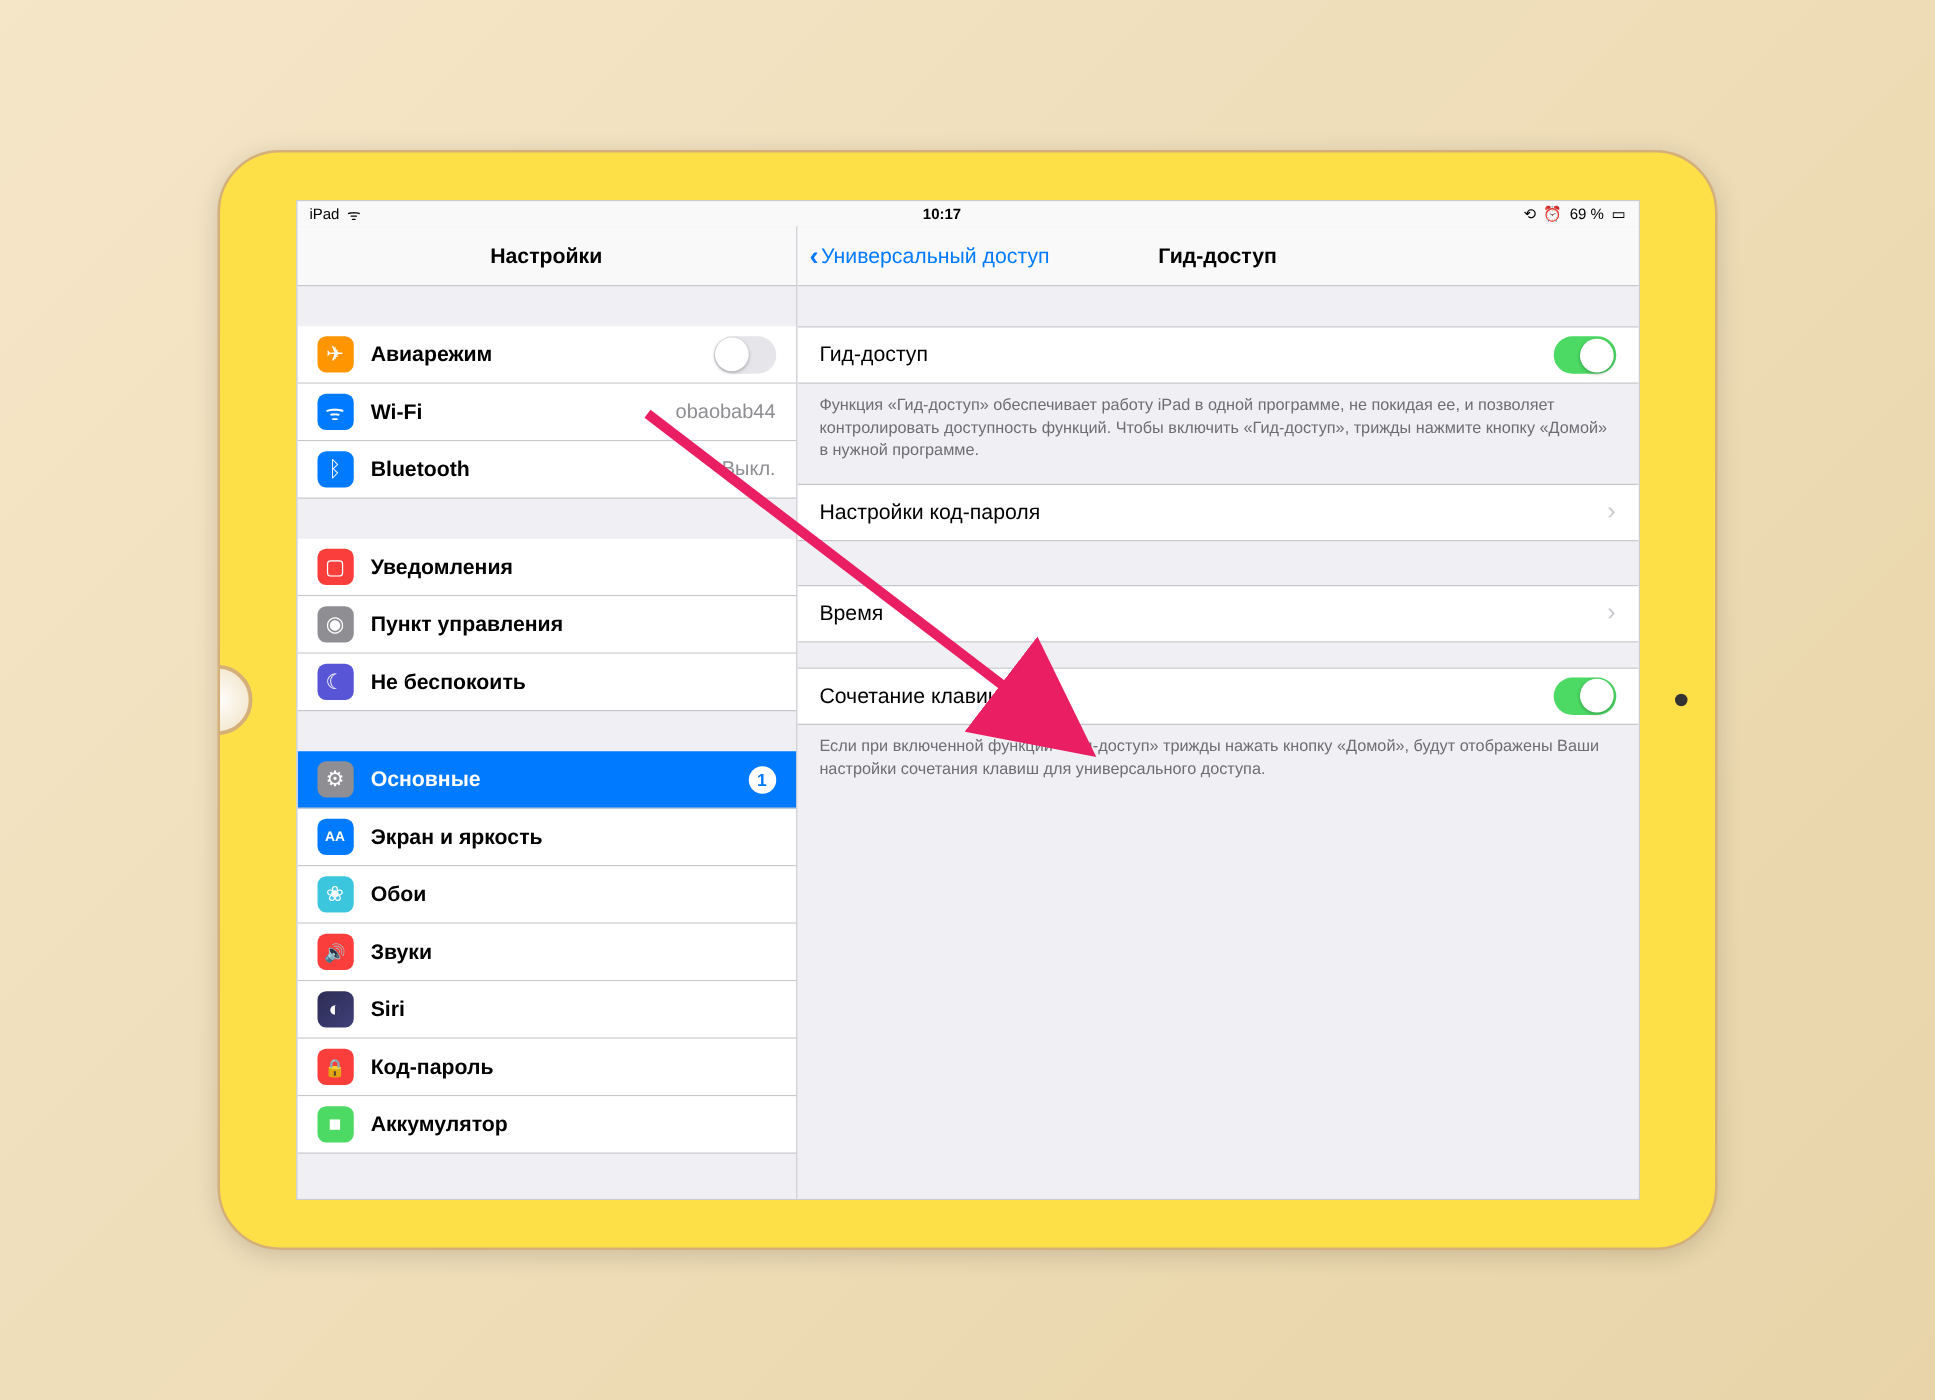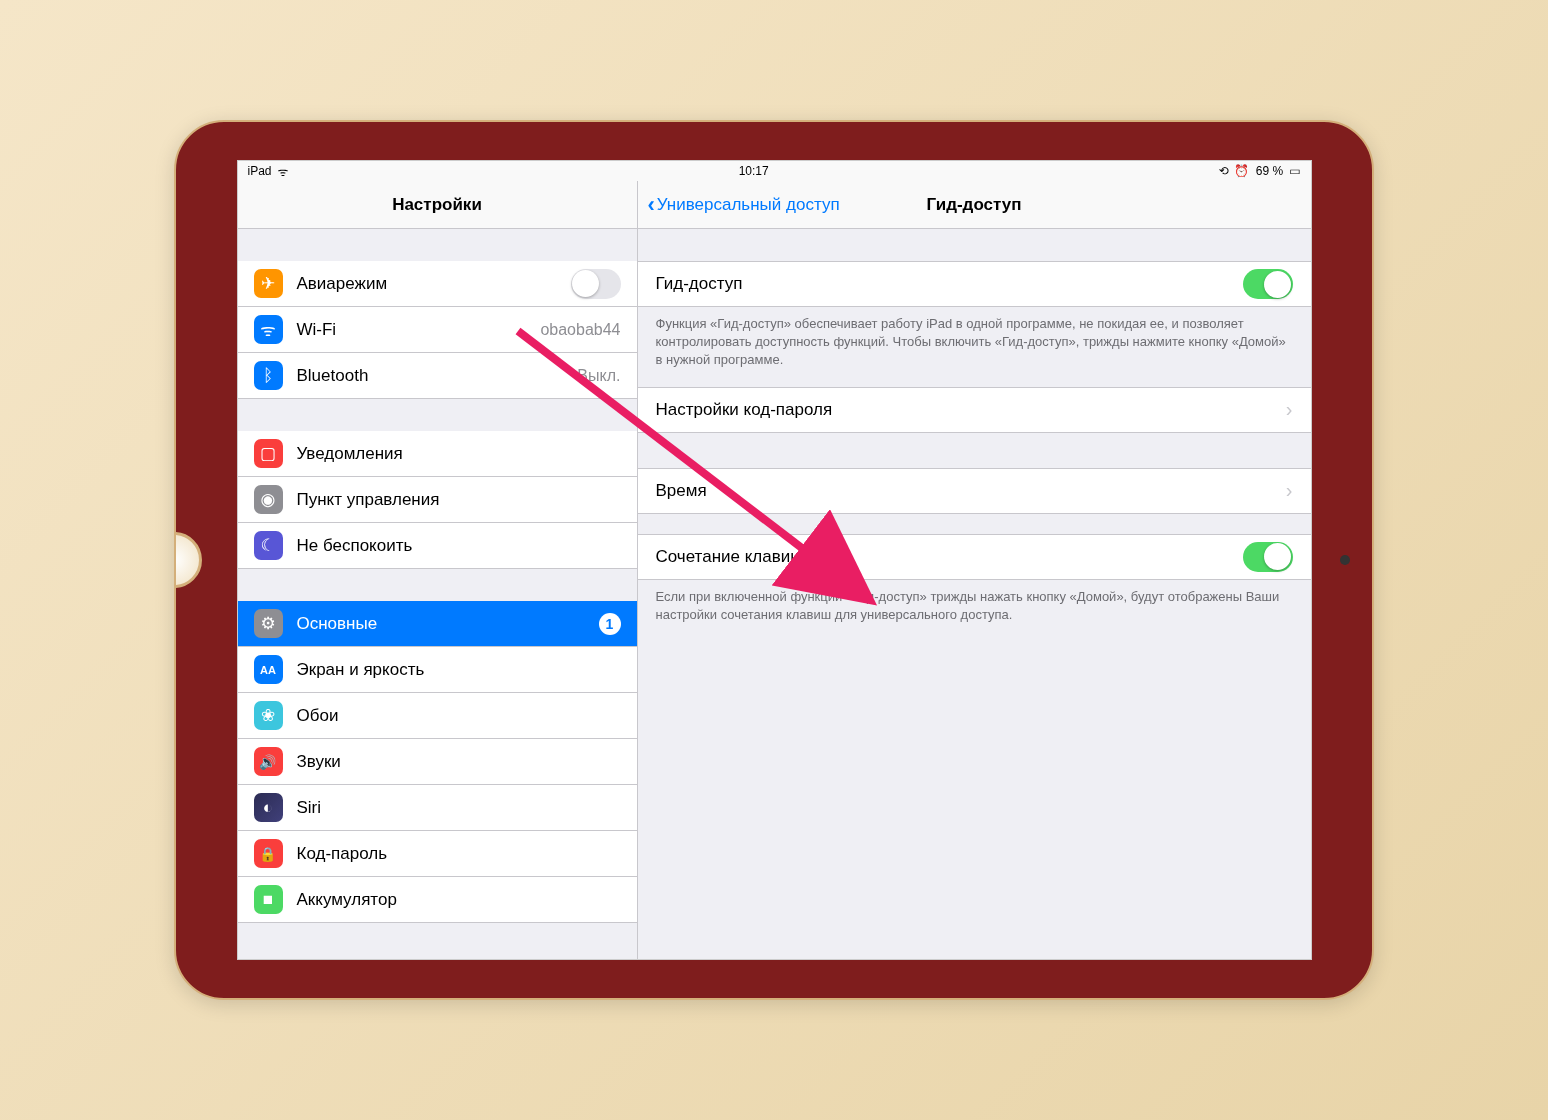--- a/index.html
+++ b/index.html
@@ -5,21 +5,21 @@
 * { box-sizing: border-box; margin: 0; padding: 0; }
 body {
   font-family: -apple-system, "Helvetica Neue", Arial, sans-serif;
   background: linear-gradient(135deg, #f5e6c8, #e8d4a8);
   width: 1548px; height: 1120px;
   display: flex; align-items: center; justify-content: center;
   position: relative;
 }
 .ipad-frame {
   width: 1200px; height: 880px;
-  background: #7f1d1d; border-radius: 50px;
+  background: #fde047; border-radius: 50px;
   border: 2px solid #d4af7a;
   box-shadow: 0 4px 20px rgba(0,0,0,0.15);
   position: relative; overflow: hidden;
   display: flex; align-items: center; justify-content: center;
 }
 .home-button {
   position: absolute; left: -30px; top: 50%;
   transform: translateY(-50%);
   width: 56px; height: 56px; border-radius: 50%;
   border: 3px solid #d4af7a;
@@ -34,32 +34,32 @@
 .screen {
   width: 1075px; height: 800px;
   background: #efeff4; position: relative; overflow: hidden;
   border: 1px solid #ccc;
 }
 .status-bar {
   height: 20px; display: flex; align-items: center; justify-content: space-between;
   padding: 0 10px; font-size: 12px; color: #000; background: #f9f9f9;
 }
 .status-left, .status-right { display: flex; gap: 6px; align-items: center; }
-.status-center { font-weight: 400; }
+.status-center { font-weight: 700; }
 .content { display: flex; height: calc(100% - 20px); }
 .sidebar { width: 400px; border-right: 1px solid #c8c7cc; background: #efeff4; overflow: hidden; }
 .sidebar-header { height: 48px; display: flex; align-items: center; justify-content: center; font-weight: 700; font-size: 17px; border-bottom: 1px solid #c8c7cc; background: #f9f9f9; }
 .section-gap { height: 32px; }
 .row {
   height: 46px; background: #fff; display: flex; align-items: center;
   padding: 0 16px; border-bottom: 0.5px solid #c8c7cc; font-size: 17px;
 }
 .row:first-of-type { border-top: 0.5px solid #c8c7cc; }
 .row .icon { width: 29px; height: 29px; border-radius: 7px; margin-right: 14px; display: flex; align-items: center; justify-content: center; color: #fff; flex-shrink: 0; }
-.row .label { flex: 1; }
+.row .label { flex: 1; font-weight: bold; }
 .row .value { color: #8e8e93; font-size: 16px; }
 .row.selected { background: #007aff; color: #fff; }
 .badge {
   background: #fff; color: #007aff; border-radius: 50%;
   width: 22px; height: 22px; display: flex; align-items: center; justify-content: center;
   font-size: 14px; font-weight: 600;
 }
 .toggle {
   width: 50px; height: 30px; border-radius: 15px; position: relative;
   background: #e5e5ea;

